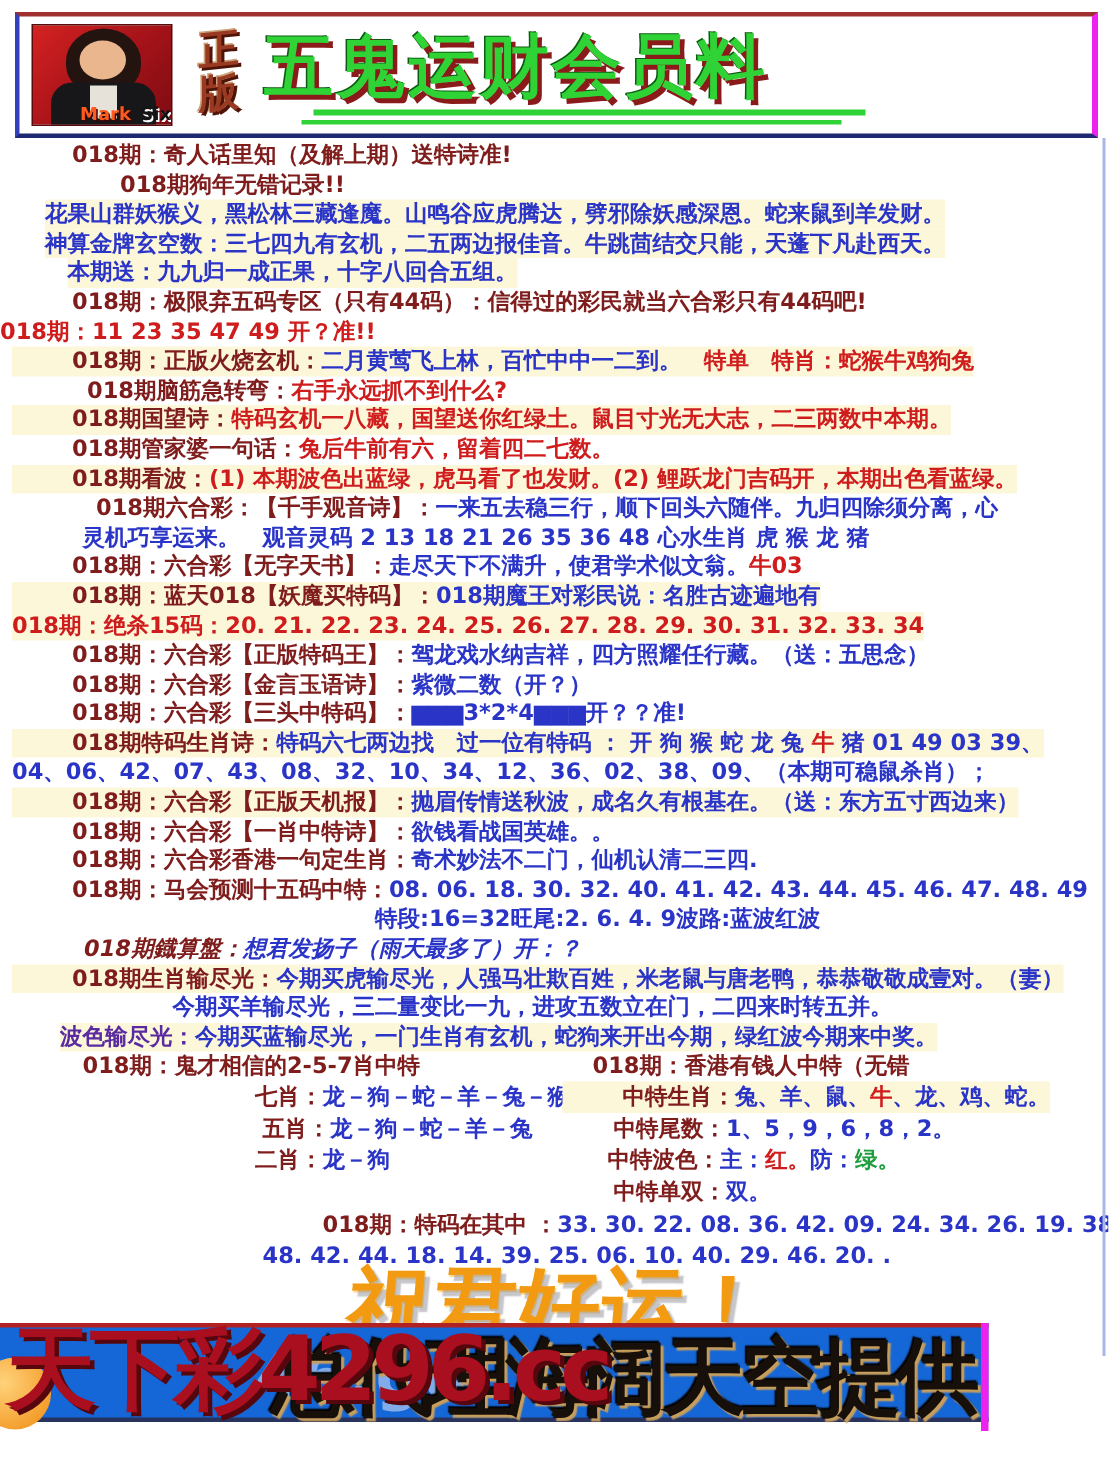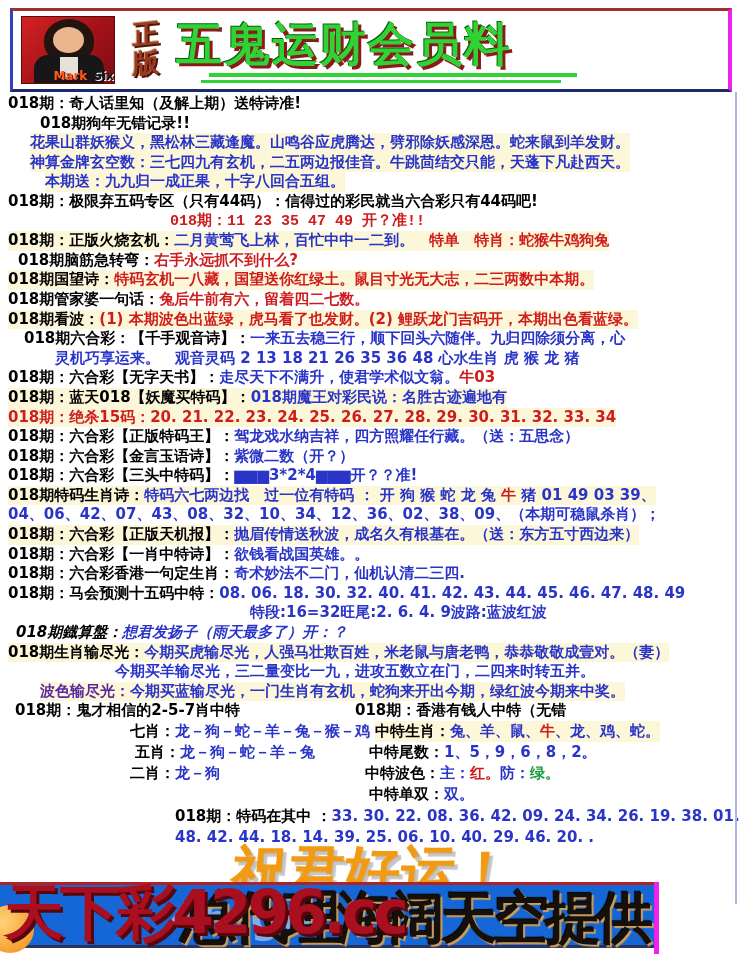--- a/index.html
+++ b/index.html
@@ -36,21 +36,21 @@
     font-size:46px;line-height:50px;letter-spacing:2px;color:#2fd336;
     text-shadow:3px 3px 0 #8b1a1a,-1px -1px 0 #0c5b12;
   }
   .title-rule1{position:absolute;left:196px;top:62px;width:368px;height:4px;background:#2fd336;}
   .title-rule2{position:absolute;left:188px;top:69px;width:360px;height:3px;background:#2fd336;}
   
   .body-lines{position:absolute;left:0;top:94px;width:739px;}
   .line{height:19.6px;line-height:19.6px;font-size:15px;white-space:nowrap;}
   .line .inner{display:inline-block;}
   .line.hl .inner{background:#fdf7da;}
-  .c-dark{color:#000000;}
+  .c-dark{color:#7f1d1d;margin-left:40px;}
   .c-blue{color:#2a35c8;text-align:center;}
   .c-red{color:#cf1c1c;}
   .c-green{color:#1e9e3e;}
   .c-purple{color:#5a2aa0;}
   
   .col-left{position:absolute;left:15px;top:700px;}
   .col-right{position:absolute;left:355px;top:700px;}
   .col-left .line,.col-right .line{height:21px;line-height:21px;}
   
   .tail-lines{position:absolute;left:0;top:806px;width:739px;}
@@ -112,21 +112,21 @@
     <div class="title-rule2"></div>
   </div>
 
   <div class="body-lines">
       <div class="line" style="padding-left: 8px;"><span class="inner"><span class="c-dark">018期：奇人话里知（及解上期）送特诗准!</span></span></div>
       <div class="line" style="padding-left: 40px;"><span class="inner"><span class="c-dark">018期狗年无错记录!!</span></span></div>
       <div class="line hl" style="padding-left: 30px;"><span class="inner"><span class="c-blue">花果山群妖猴义，黑松林三藏逢魔。山鸣谷应虎腾达，劈邪除妖感深恩。蛇来鼠到羊发财。</span></span></div>
       <div class="line hl" style="padding-left: 30px;"><span class="inner"><span class="c-blue">神算金牌玄空数：三七四九有玄机，二五两边报佳音。牛跳茴结交只能，天蓬下凡赴西天。</span></span></div>
       <div class="line hl" style="padding-left: 45px;"><span class="inner"><span class="c-blue">本期送：九九归一成正果，十字八回合五组。</span></span></div>
       <div class="line" style="padding-left: 8px;"><span class="inner"><span class="c-dark">018期：极限弃五码专区（只有44码）：信得过的彩民就当六合彩只有44码吧!</span></span></div>
-      <div class="line" style="padding-left: 170px; font-family: Liberation Mono, monospace;"><span class="inner"><span class="c-red">018期：11 23 35 47 49 开？准!!</span></span></div>
+      <div class="line" style=""><span class="inner"><span class="c-red">018期：11 23 35 47 49 开？准!!</span></span></div>
       <div class="line hl" style="padding-left: 8px;"><span class="inner"><span class="c-dark">018期：正版火烧玄机：</span><span class="c-blue">二月黄莺飞上林，百忙中中一二到。</span><span class="c-red">　特单　特肖：蛇猴牛鸡狗兔</span></span></div>
       <div class="line" style="padding-left: 18px;"><span class="inner"><span class="c-dark">018期脑筋急转弯：</span><span class="c-red">右手永远抓不到什么?</span></span></div>
       <div class="line hl" style="padding-left: 8px;"><span class="inner"><span class="c-dark">018期国望诗：</span><span class="c-red">特码玄机一八藏，国望送你红绿土。鼠目寸光无大志，二三两数中本期。</span></span></div>
       <div class="line" style="padding-left: 8px;"><span class="inner"><span class="c-dark">018期管家婆一句话：</span><span class="c-red">兔后牛前有六，留着四二七数。</span></span></div>
       <div class="line hl" style="padding-left: 8px;"><span class="inner"><span class="c-dark">018期看波：</span><span class="c-red">(1) 本期波色出蓝绿，虎马看了也发财。(2) 鲤跃龙门吉码开，本期出色看蓝绿。</span></span></div>
       <div class="line" style="padding-left: 24px;"><span class="inner"><span class="c-dark">018期六合彩：【千手观音诗】：</span><span class="c-blue">一来五去稳三行，顺下回头六随伴。九归四除须分离，心</span></span></div>
       <div class="line" style="padding-left: 55px;"><span class="inner"><span class="c-blue">灵机巧享运来。　观音灵码 2 13 18 21 26 35 36 48 心水生肖 虎 猴 龙 猪</span></span></div>
       <div class="line" style="padding-left: 8px;"><span class="inner"><span class="c-dark">018期：六合彩【无字天书】：</span><span class="c-blue">走尽天下不满升，使君学术似文翁。</span><span class="c-red">牛03</span></span></div>
       <div class="line hl" style="padding-left: 8px;"><span class="inner"><span class="c-dark">018期：蓝天018【妖魔买特码】：</span><span class="c-blue">018期魔王对彩民说：名胜古迹遍地有</span></span></div>
       <div class="line hl" style="padding-left: 8px;"><span class="inner"><span class="c-red">018期：绝杀15码：</span><span class="c-red">20. 21. 22. 23. 24. 25. 26. 27. 28. 29. 30. 31. 32. 33. 34</span></span></div>

